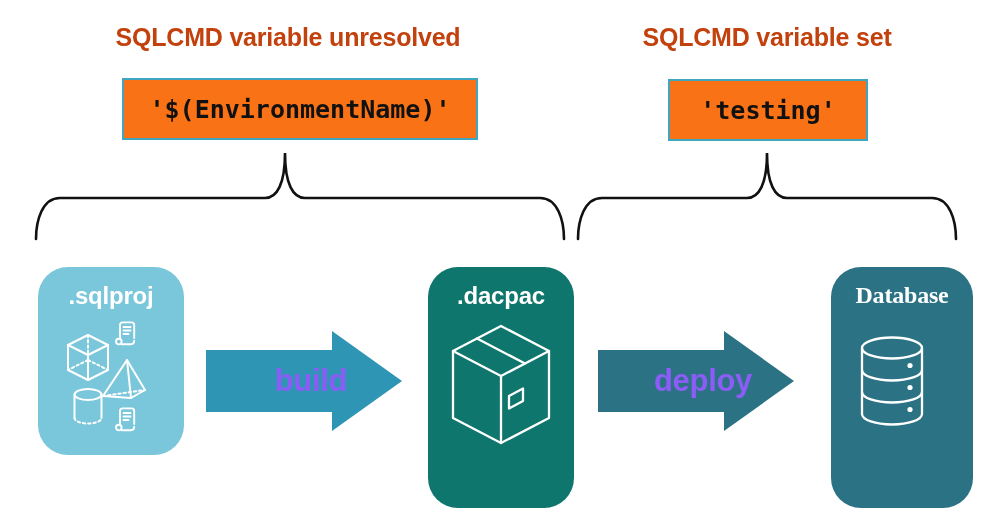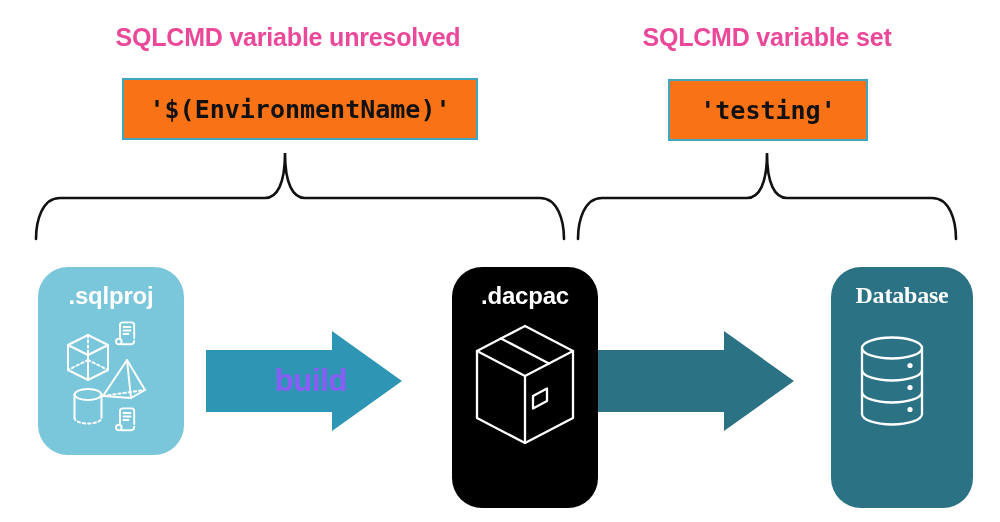--- a/index.html
+++ b/index.html
@@ -2,38 +2,38 @@
 <html><head>
 <meta charset="utf-8">
 <style>
   html,body{margin:0;padding:0;background:#fff;}
   .stage{
     position:relative;width:1000px;height:522px;background:#fff;overflow:hidden;
     font-family:"Liberation Sans",sans-serif;
   }
   .abs{position:absolute;}
   .heading{
-    font-size:25px;font-weight:700;color:#ec4899;text-align:center;
+    font-size:25px;font-weight:700;color:#c2410c;text-align:center;
     letter-spacing:-0.2px;
   }
   .codebox{
     background:#f97316;border:2px solid #3fa5c1;
     display:flex;align-items:center;justify-content:center;
     font-family:"DejaVu Sans Mono","Liberation Mono",monospace;
     font-size:25px;font-weight:600;color:#111;white-space:nowrap;
   }
   .brace{stroke:#111;stroke-width:2.6;fill:none;stroke-linecap:round;}
   .node{
     border-radius:30px;color:#fff;text-align:center;
   }
   .node-label{
     padding-top:15px;font-size:24px;font-weight:700;color:#fff;letter-spacing:-0.2px;
   }
   .node-sqlproj{background:#7ac6da;}
-  .node-dacpac{background:#000000;margin-left:24px;}
+  .node-dacpac{background:#0f766e;}
   .node-database{background:#2b7384;}
   .arrow-label{
     display:flex;align-items:center;justify-content:center;
     font-size:31px;font-weight:700;color:#8b5cf6;letter-spacing:-0.3px;padding-left:39px;
   }
   .icon-stroke{fill:none;stroke:#fff;stroke-linecap:round;stroke-linejoin:round;}
 </style>
 </head>
 <body>
 
@@ -119,20 +119,21 @@
         <path d="M54,53 V120"></path>
         <path d="M30,15.5 L78,40.5"></path>
         <path d="M62,73 L76,65.5 V78 L62,85.5 Z"></path>
       </g>
     </svg>
   </div>
 
   <svg class="abs" style="left:598px;top:331px;" width="196" height="100" viewBox="0 0 196 100">
     <polygon points="0,19 126,19 126,0 196,50 126,100 126,81 0,81" fill="#2b7384"></polygon>
   </svg>
+  <div class="abs arrow-label" style="left:598px;top:331px;width:132px;height:100px;">deploy</div>
 
   <div class="abs node node-database" style="left:831px;top:267px;width:142px;height:241px;font-family:Liberation Serif, serif;">
     <div class="node-label">Database</div>
 
     <svg class="abs" style="left:24px;top:68px;" width="74" height="92" viewBox="0 0 74 92">
       <g class="icon-stroke" stroke-width="2.3">
         <ellipse cx="37" cy="13" rx="30" ry="10.5"></ellipse>
         <path d="M7,13 V79 M67,13 V79"></path>
         <path d="M7,79 A30,10.5 0 0 0 67,79"></path>
         <path d="M7,35 A30,10.5 0 0 0 67,35"></path>

